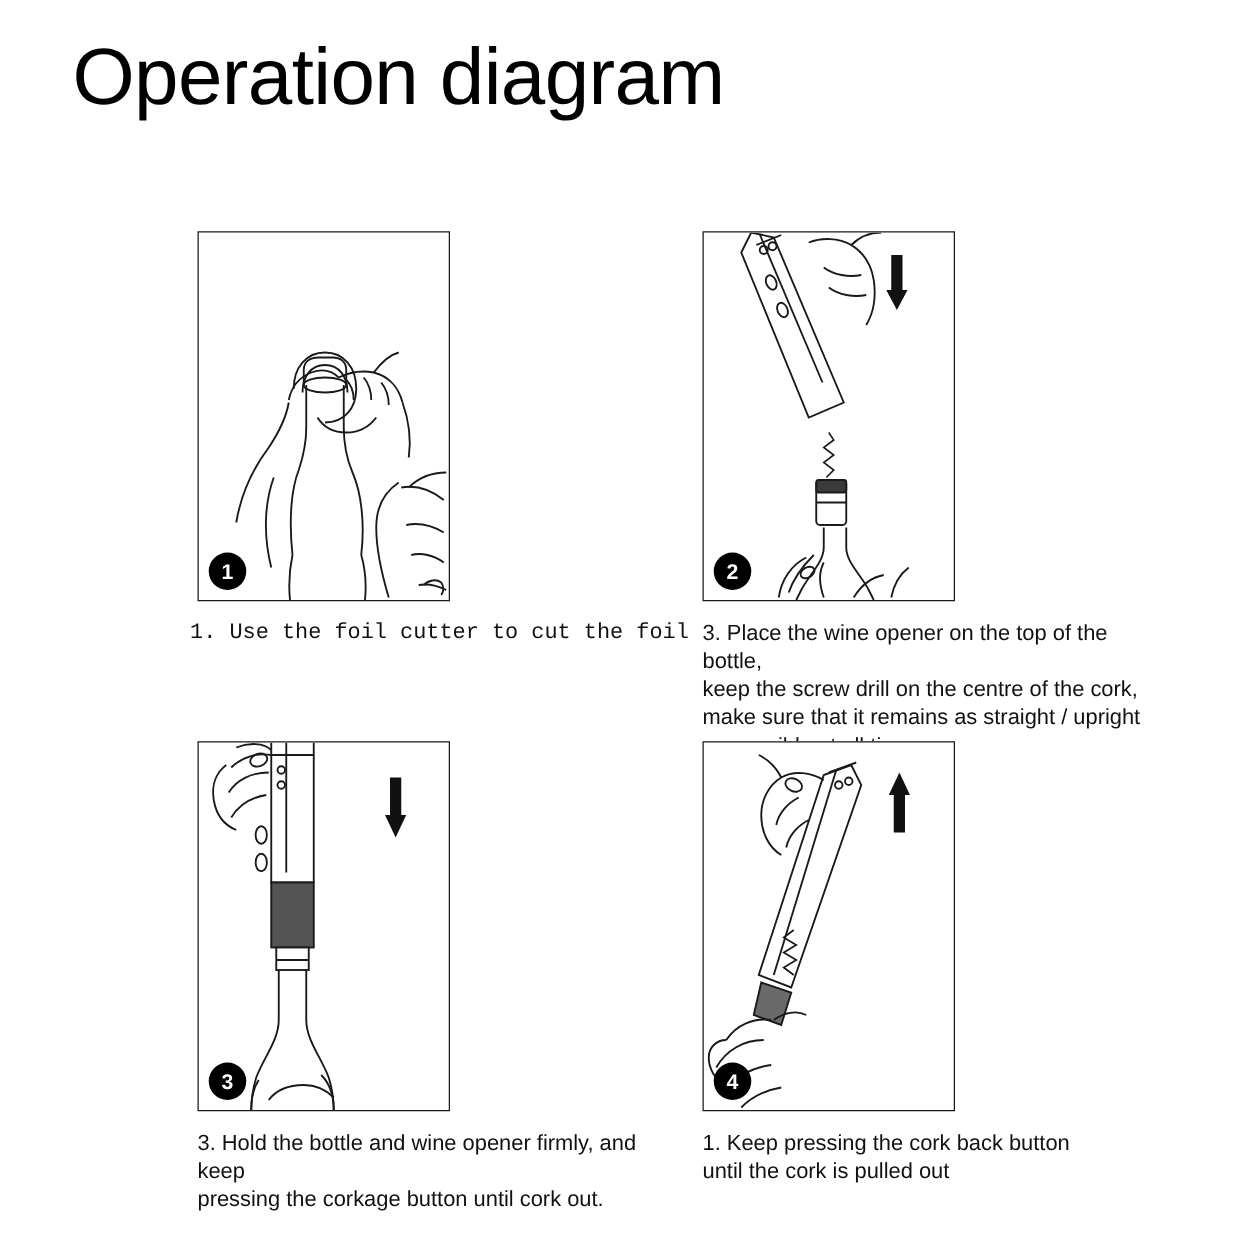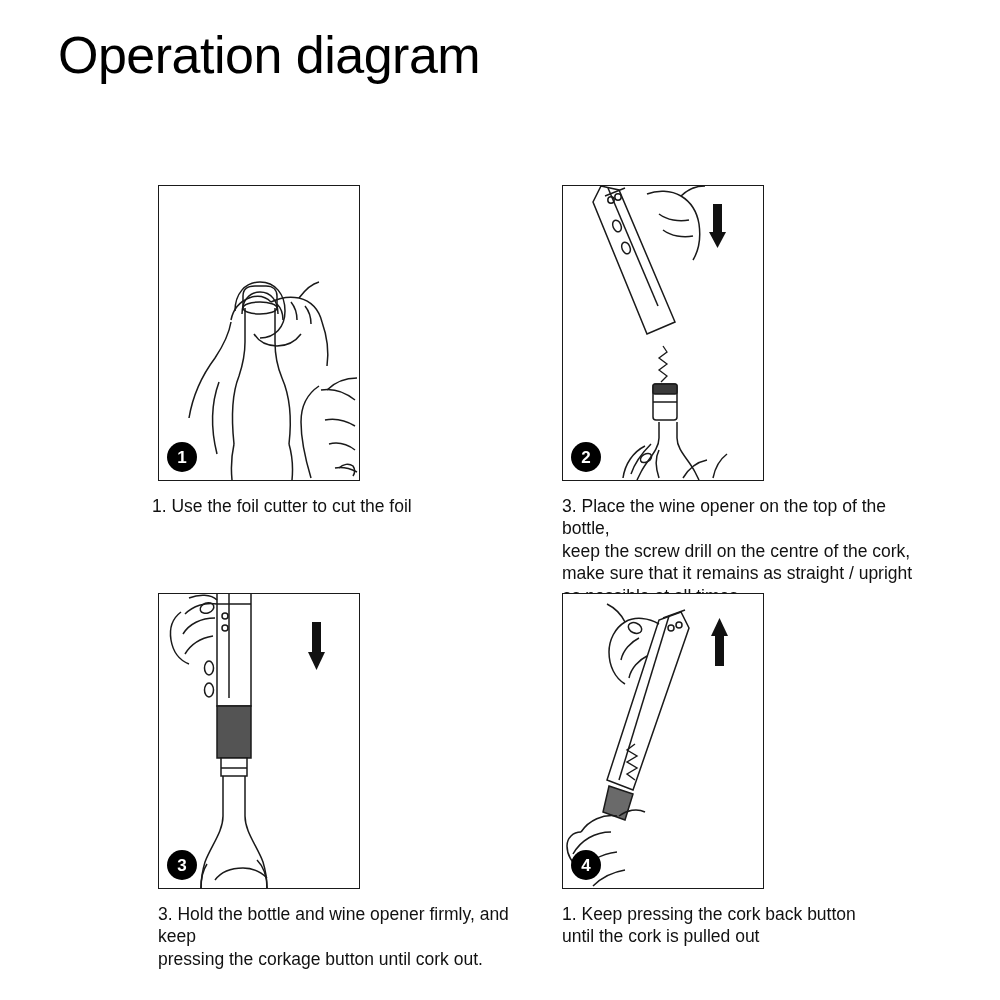--- a/index.html
+++ b/index.html
@@ -17,21 +17,21 @@
   }
   .page {
     position: relative;
     width: 1000px;
     height: 1000px;
   }
   .title {
     position: absolute;
     left: 58px;
     top: 28px;
-    font-size: 52px;
+    font-size: 64px;
     font-weight: 400;
     letter-spacing: -0.5px;
     line-height: 1.05;
     color: #000;
   }
   .intro {
     position: absolute;
     left: 58px;
     top: 96px;
     width: 680px;
@@ -86,21 +86,21 @@
     line-height: 1;
   }
 
   .caption {
     font-size: 17.5px;
     line-height: 1.28;
     color: #111;
     margin-top: 14px;
     white-space: pre-line;
   }
-  .cell.c1 .caption { margin-left: 12px; }
+  .cell.c1 .caption { margin-left: 12px; font-family: Liberation Mono, monospace; }
   .cell.c2 .caption { margin-left: 22px; width: 370px; }
   .cell.c3 .caption { margin-left: 18px; width: 390px; }
   .cell.c4 .caption { margin-left: 22px; width: 370px; }
 </style>
 </head>
 <body>
 
 <div class="page">
 
   <div class="title">Operation diagram</div>

